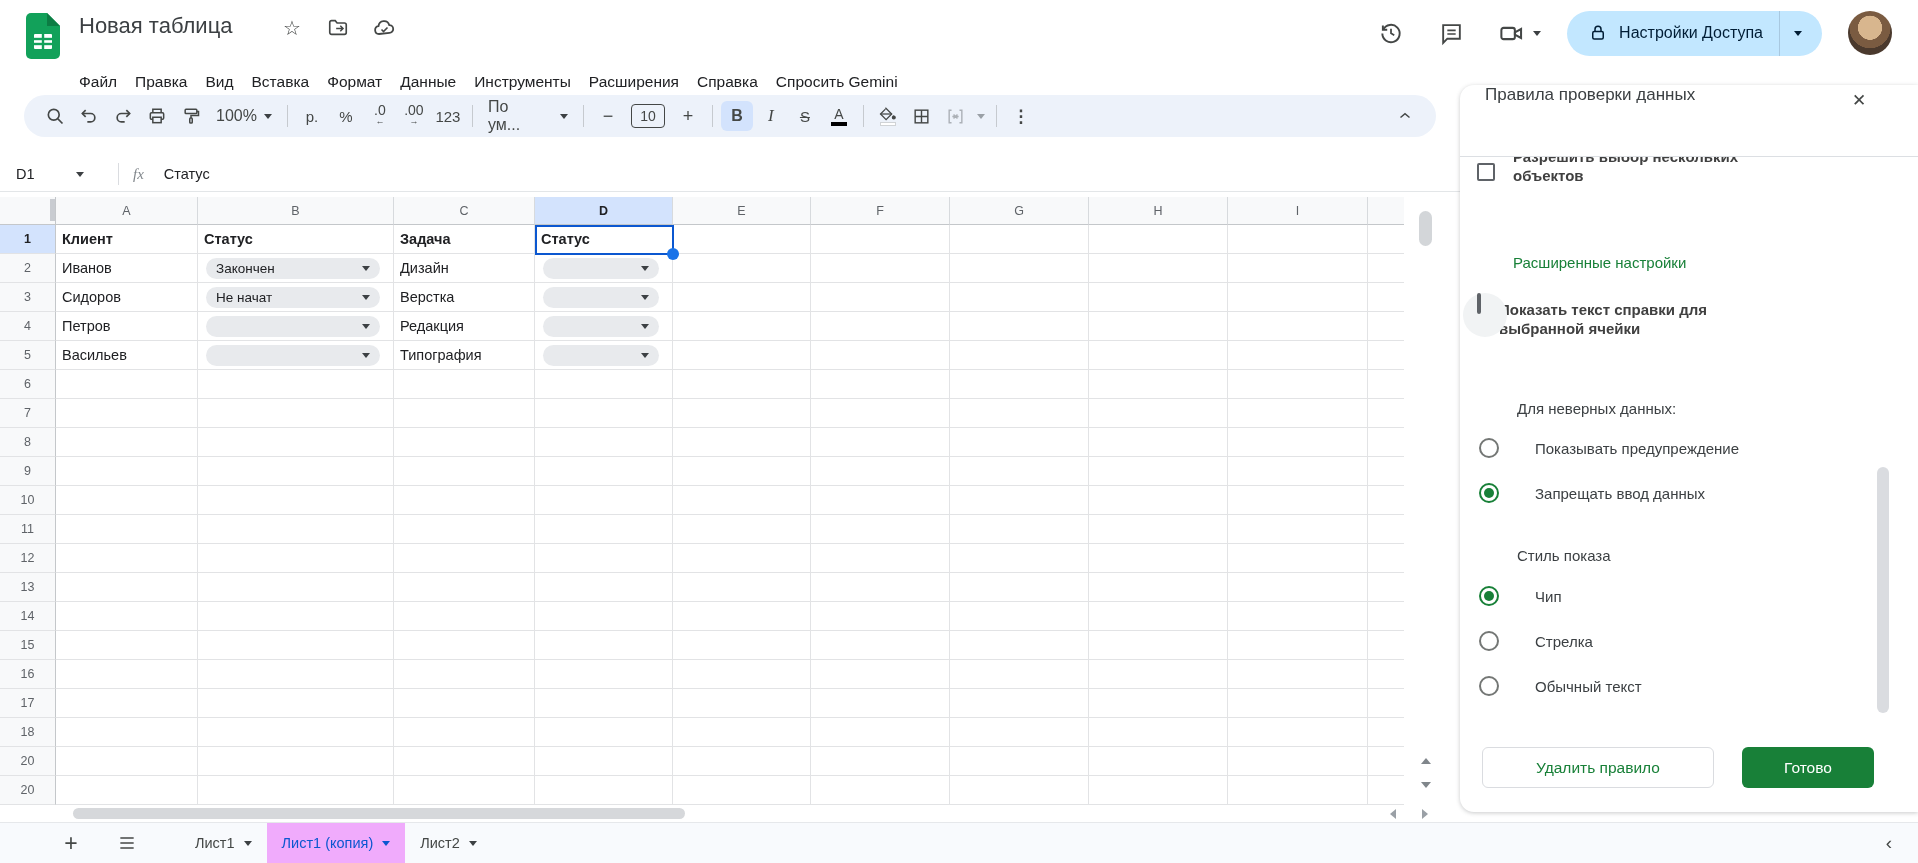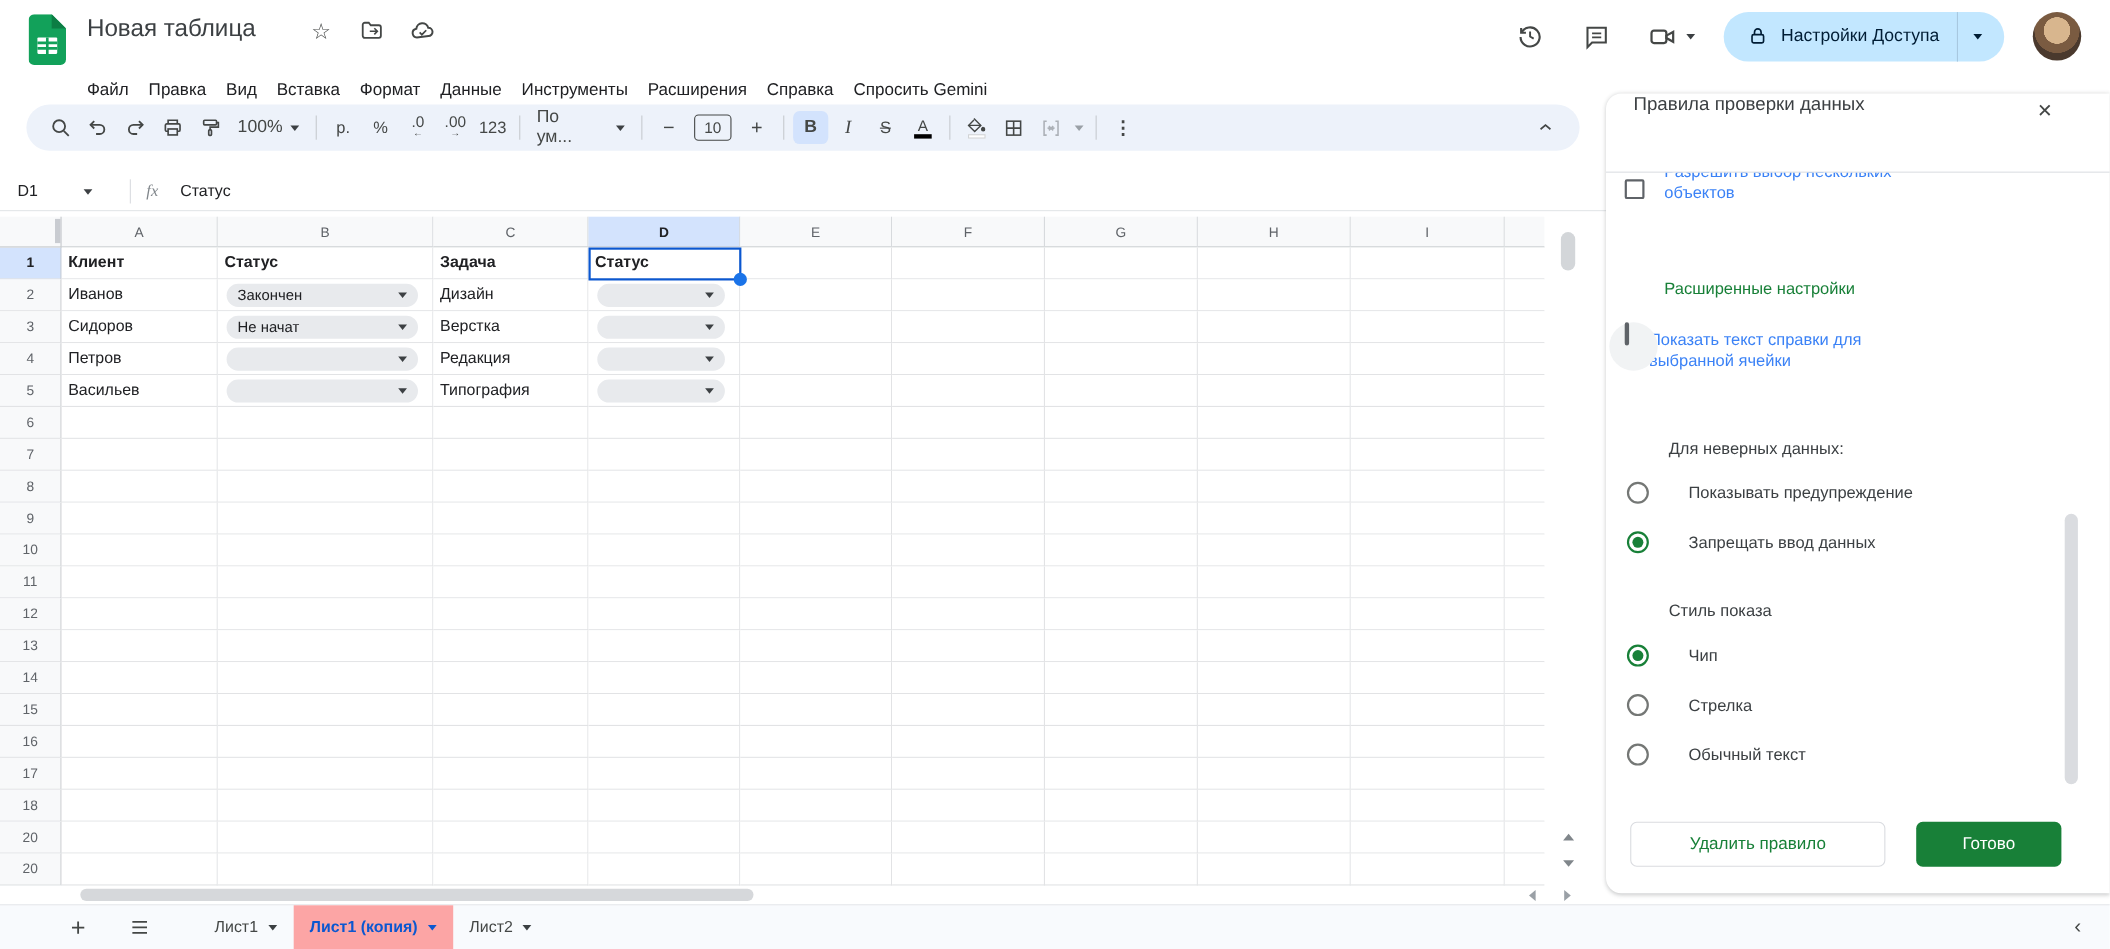--- a/index.html
+++ b/index.html
@@ -86,41 +86,41 @@
   
   .panel { position:absolute; left:1460px; top:85px; width:458px; height:727px; background:#fff; border-radius:14px 0 0 14px;
            box-shadow:0 1px 4px rgba(60,64,67,.28); }
   .panel-title-row { height:72px; display:flex; align-items:flex-start; padding:0 20px 0 25px; border-bottom:1px solid #dcdfe3; }
   .panel-title { font-size:17px; color:#3c4043; flex:1; }
   .panel-close { width:30px; height:30px; display:flex; align-items:center; justify-content:center; font-size:17px; color:#444746; margin-right:24px; }
   .panel-body { position:relative; overflow:hidden; height:562px; }
   .p-crow { position:absolute; left:17px; display:flex; }
   .cbx { width:18px; height:18px; border:2px solid #5f6368; border-radius:2px; background:#fff; flex:none; }
   .halo { position:absolute; left:-14px; top:-3px; width:44px; height:44px; border-radius:50%; background:#f1f3f4; }
-  .p-clabel { margin-left:18px; font-size:15px; color:#3b82f6; line-height:19px; width:240px; }
+  .p-clabel { margin-left:18px; font-size:15px; color:#404040; line-height:19px; width:240px;font-weight:bold; }
   .p-link { position:absolute; left:53px; font-size:15px; color:#188038; font-weight:500; }
   .p-slabel { position:absolute; left:17px; font-size:15px; color:#3c4043;margin-left:40px; }
   .p-radio-row { position:absolute; left:19px; display:flex; align-items:center; height:24px; }
   .radio { width:20px; height:20px; border-radius:50%; border:2px solid #747775; background:#fff; flex:none; position:relative; }
   .radio.on { border-color:#188038; }
   .radio.on::after { content:""; position:absolute; left:3px; top:3px; width:10px; height:10px; border-radius:50%; background:#188038; }
   .p-rlabel { margin-left:36px; font-size:15px; color:#3c4043; white-space:nowrap; }
   .panel-footer { position:absolute; left:22px; right:44px; top:662px; height:41px; display:flex; justify-content:space-between; align-items:center; }
   .btn-outline { width:232px; height:41px; border:1px solid #dadce0; border-radius:6px; background:#fff; color:#188038; font-size:15.5px; font-weight:500; display:flex; align-items:center; justify-content:center; }
   .btn-filled { width:132px; height:41px; border-radius:6px; background:#188038; color:#fff; font-size:15.5px; font-weight:500; display:flex; align-items:center; justify-content:center; }
   .pthumb { position:absolute; left:417px; top:382px; width:12px; height:246px; background:#dadce0; border-radius:6px; }
 
   
   .bottombar { position:absolute; left:0; bottom:0; width:100%; height:41px; background:#f8fafd; border-top:1px solid #e6e8eb; display:flex; align-items:center; }
   .bb-btn { width:30px; height:30px; display:flex; align-items:center; justify-content:center; color:#444746; }
   .bb-plus { margin-left:56px; font-size:23px; }
   .bb-menu { margin-left:26px; }
   .sheet-tabs { display:flex; margin-left:38px; height:41px; }
   .tab { display:flex; align-items:center; gap:9px; padding:0 15px; font-size:14.5px; font-weight:500; color:#444746; }
-  .tab.active { background:#fca5a5; color:#0b57d0; font-weight:bold; }
+  .tab.active { background:#f0abfc; color:#0b57d0; font-weight:normal; }
   .bb-chevron { position:absolute; right:26px; font-size:19px; color:#444746; }
 
   svg.ic { display:block; }
 </style>
 </head>
 <body>
 
 <div class="topbar">
   <svg class="logo ic" viewBox="0 0 34 46">
     <path d="M21 0 H5 a5 5 0 0 0 -5 5 v36 a5 5 0 0 0 5 5 h24 a5 5 0 0 0 5 -5 V13 Z" fill="#12a15a"></path>

